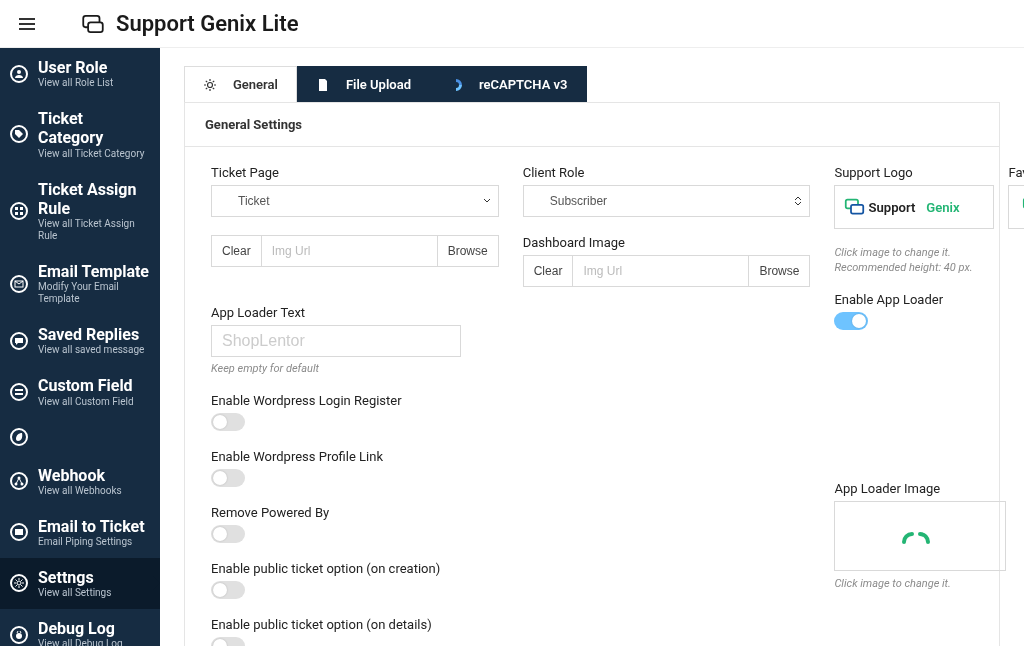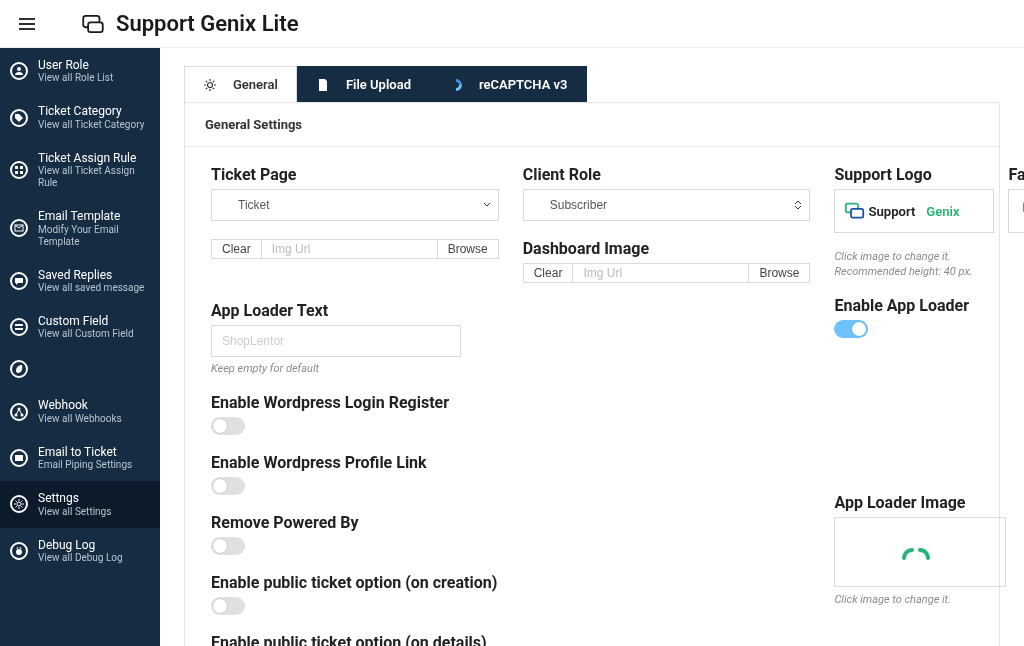--- a/index.html
+++ b/index.html
@@ -10,45 +10,45 @@
   .logo-wrap { display: flex; align-items: center; margin-left: 36px; gap: 10px; }
   .logo-mark { width: 26px; height: 26px; }
   .app-title { font-size: 22px; font-weight: 600; color: #1a1a1a; }
   .layout { display: flex; height: calc(646px - 48px); }
   .sidebar { width: 160px; background: #162c42; color: #fff; display: flex; flex-direction: column; overflow-y: auto; }
   .sbitem { display: flex; align-items: center; gap: 10px; padding: 10px 10px; cursor: pointer; position: relative; }
   .sbitem.active { background: #0b1b2b; }
   .sbitem.active::after { content: ""; position: absolute; right: -7px; top: 50%; transform: translateY(-50%); border: 7px solid transparent; border-left-color: #0b1b2b; }
   .sbicon { width: 18px; height: 18px; border: 2px solid #fff; border-radius: 50%; flex-shrink: 0; display: flex; align-items: center; justify-content: center; }
   .sbicon svg { width: 10px; height: 10px; fill: #fff; }
-  .sbtext .t { font-size: 12px; font-weight: 400; line-height: 1.2; }
+  .sbtext .t { font-size: 16px; font-weight: 700; line-height: 1.2; }
   .sbtext .s { font-size: 10px; color: #b9c4cf; line-height: 1.2; }
   .main { flex: 1; padding: 18px 24px; overflow-y: auto; }
   .tabs { display: flex; }
   .tab { padding: 10px 18px; font-size: 13px; font-weight: 600; display: flex; align-items: center; gap: 16px; cursor: pointer; border: 1px solid #ddd; border-bottom: none; background: #fff; color: #333; }
   .tab.active { background: #fff; }
   .tab.dark { background: #162c42; color: #fff; border-color: #162c42; }
   .tab .ticon { width: 14px; height: 14px; }
   .panel { border: 1px solid #e5e5e5; }
   .panel-head { padding: 14px 20px; font-weight: 700; font-size: 13px; border-bottom: 1px solid #e5e5e5; }
   .panel-body { padding: 18px 26px; display: flex; gap: 24px; }
   .col-left { flex: 1; display: flex; flex-direction: column; gap: 18px; }
   .col-right { width: 260px; display: flex; flex-direction: column; gap: 16px; }
   .row2 { display: flex; gap: 24px; }
   .field { display: flex; flex-direction: column; gap: 5px; flex: 1; }
-  .flabel { font-size: 16px; font-weight: 700; color: #222; }
+  .flabel { font-size: 13px; font-weight: 400; color: #222; }
   .select-box { position: relative; }
   .select-box input { width: 100%; height: 32px; border: 1px solid #d9d9d9; padding: 0 28px 0 26px; font-size: 12px; color: #555; background: #fff; }
   .select-box .arrow { position: absolute; right: 8px; top: 50%; transform: translateY(-50%); pointer-events: none; }
-  .input-group { display: flex; border: 1px solid #d9d9d9; height: 20px; }
+  .input-group { display: flex; border: 1px solid #d9d9d9; height: 32px; }
   .input-group button { background: #fff; border: none; border-right: 1px solid #d9d9d9; padding: 0 10px; font-size: 12px; cursor: pointer; color: #444; }
   .input-group button.last { border-right: none; border-left: 1px solid #d9d9d9; }
   .input-group input { flex: 1; border: none; padding: 0 10px; font-size: 12px; color: #555; }
   .input-group input::placeholder { color: #bbb; }
-  .text-input { width: 100%; height: 32px; border: 1px solid #d9d9d9; padding: 0 10px; font-size: 12px; }
+  .text-input { width: 100%; height: 32px; border: 1px solid #d9d9d9; padding: 0 10px; font-size: 16px; }
   .text-input::placeholder { color: #ccc; }
   .hint { font-size: 11px; color: #8b8b8b; font-style: italic; }
   .toggle { width: 34px; height: 18px; background: #e0e0e0; border-radius: 9px; position: relative; cursor: pointer; }
   .toggle::after { content: ""; width: 14px; height: 14px; background: #fff; border-radius: 50%; position: absolute; top: 2px; left: 2px; box-shadow: 0 0 2px rgba(0,0,0,.2); }
   .toggle.on { background: #6ec3ff; }
   .toggle.on::after { left: 18px; }
   .logo-row { display: flex; gap: 14px; }
   .imgbox { border: 1px solid #d9d9d9; display: flex; align-items: center; justify-content: center; cursor: pointer; }
   .imgbox.logo { width: 160px; height: 44px; }
   .imgbox.fav { width: 52px; height: 44px; }

